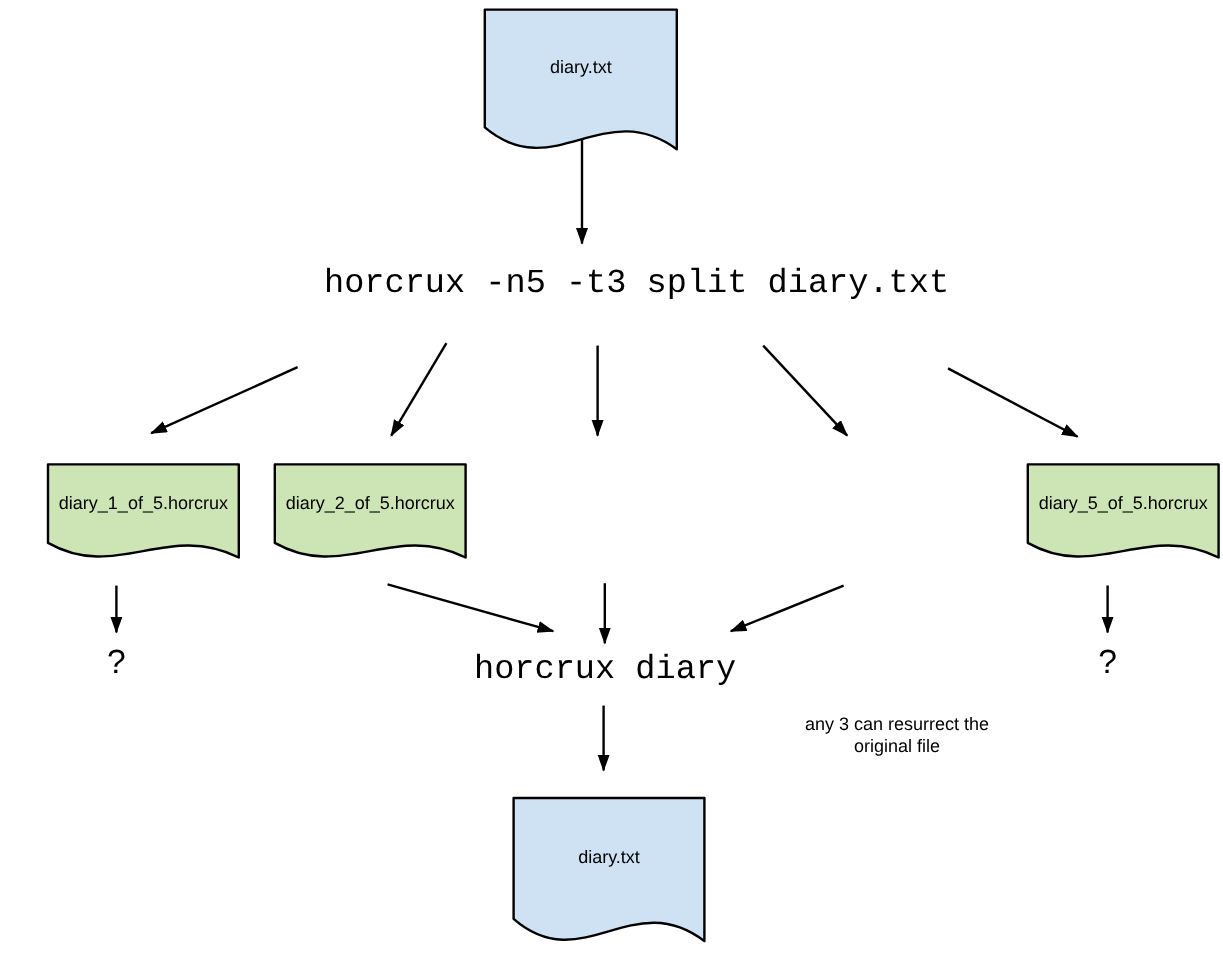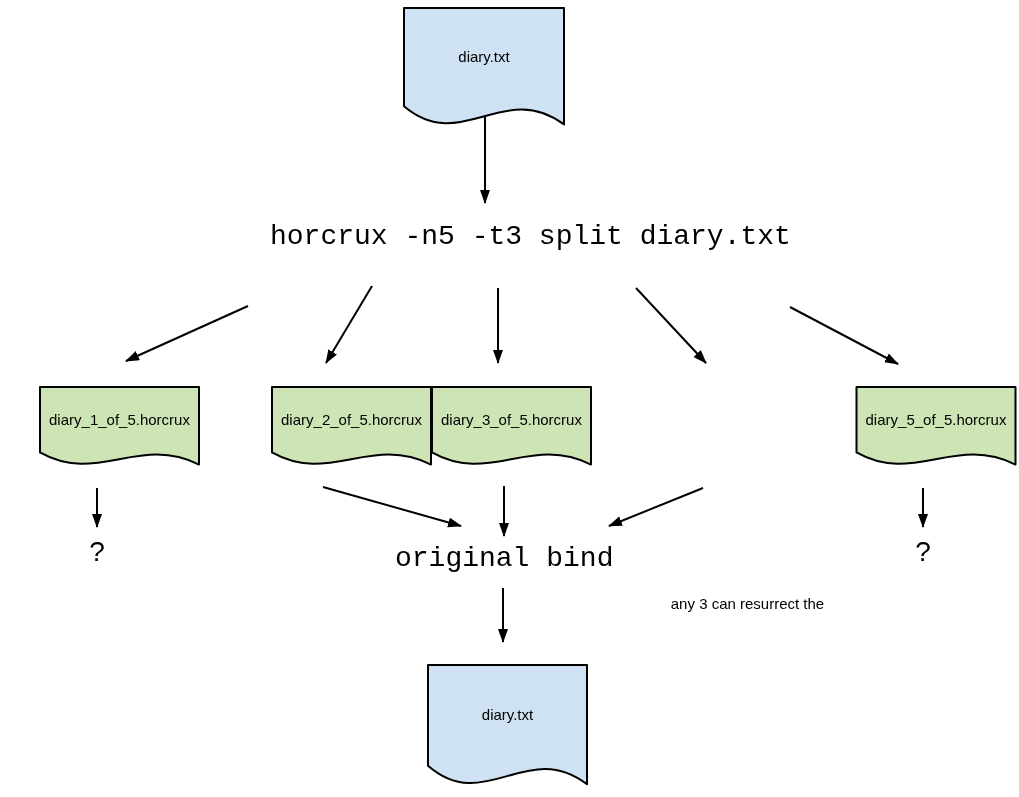--- a/index.html
+++ b/index.html
@@ -119,46 +119,41 @@
   </div>
 
   <div class="cmd" style="left:270px; top:221px; width:450px;">horcrux -n5 -t3 split diary.txt</div>
 
   <div class="doc green" style="left:23px; top:386px; width:193px; height:81px;">
     <svg class="doc-shape" viewBox="0 0 161 81">
         <path d="M 1,1 L 160,1 L 160,78.6 C 99.8,48.6 58.0,98.8 1,66.4 Z"></path>
       </svg>
     <div class="doc-label">diary_1_of_5.horcrux</div>
   </div>
-  <div class="doc green" style="left:228px; top:386px; width:161px; height:81px;margin-left:43px;">
+  <div class="doc green" style="left:228px; top:386px; width:161px; height:81px;">
     <svg class="doc-shape" viewBox="0 0 161 81">
         <path d="M 1,1 L 160,1 L 160,78.6 C 99.8,48.6 58.0,98.8 1,66.4 Z"></path>
       </svg>
     <div class="doc-label">diary_2_of_5.horcrux</div>
-  </div>
-  <div class="doc green" style="left:431px; top:386px; width:161px; height:81px;">
-    <svg class="doc-shape" viewBox="0 0 161 81">
-        <path d="M 1,1 L 160,1 L 160,78.6 C 99.8,48.6 58.0,98.8 1,66.4 Z"></path>
-      </svg>
-    <div class="doc-label">diary_3_of_5.horcrux</div>
   </div>
   <div class="doc green" style="left:844px; top:386px; width:184px; height:81px;">
     <svg class="doc-shape" viewBox="0 0 161 81">
         <path d="M 1,1 L 160,1 L 160,78.6 C 99.8,48.6 58.0,98.8 1,66.4 Z"></path>
       </svg>
     <div class="doc-label">diary_5_of_5.horcrux</div>
   </div>
 
   <div class="qmark" style="left:77px; top:536px;">?</div>
   <div class="qmark" style="left:903px; top:536px;">?</div>
 
-  <div class="cmd" style="left:395px; top:543px; width:200px;">original bind</div>
+  <div class="cmd" style="left:395px; top:543px; width:200px;">horcrux diary</div>
 
   <div class="annotation" style="left:640px; top:594px; width:215px;">
     <div>any 3 can resurrect the</div>
+    <div>original file</div>
   </div>
 
   <div class="doc blue" style="left:427px; top:664px; width:161px; height:124px;">
     <svg class="doc-shape" viewBox="0 0 161 124">
         <path d="M 1,1 L 160,1 L 160,120.3 C 99.8,74.4 58.0,151.3 1,101.7 Z"></path>
       </svg>
     <div class="doc-label">diary.txt</div>
   </div>
 
 </div>

